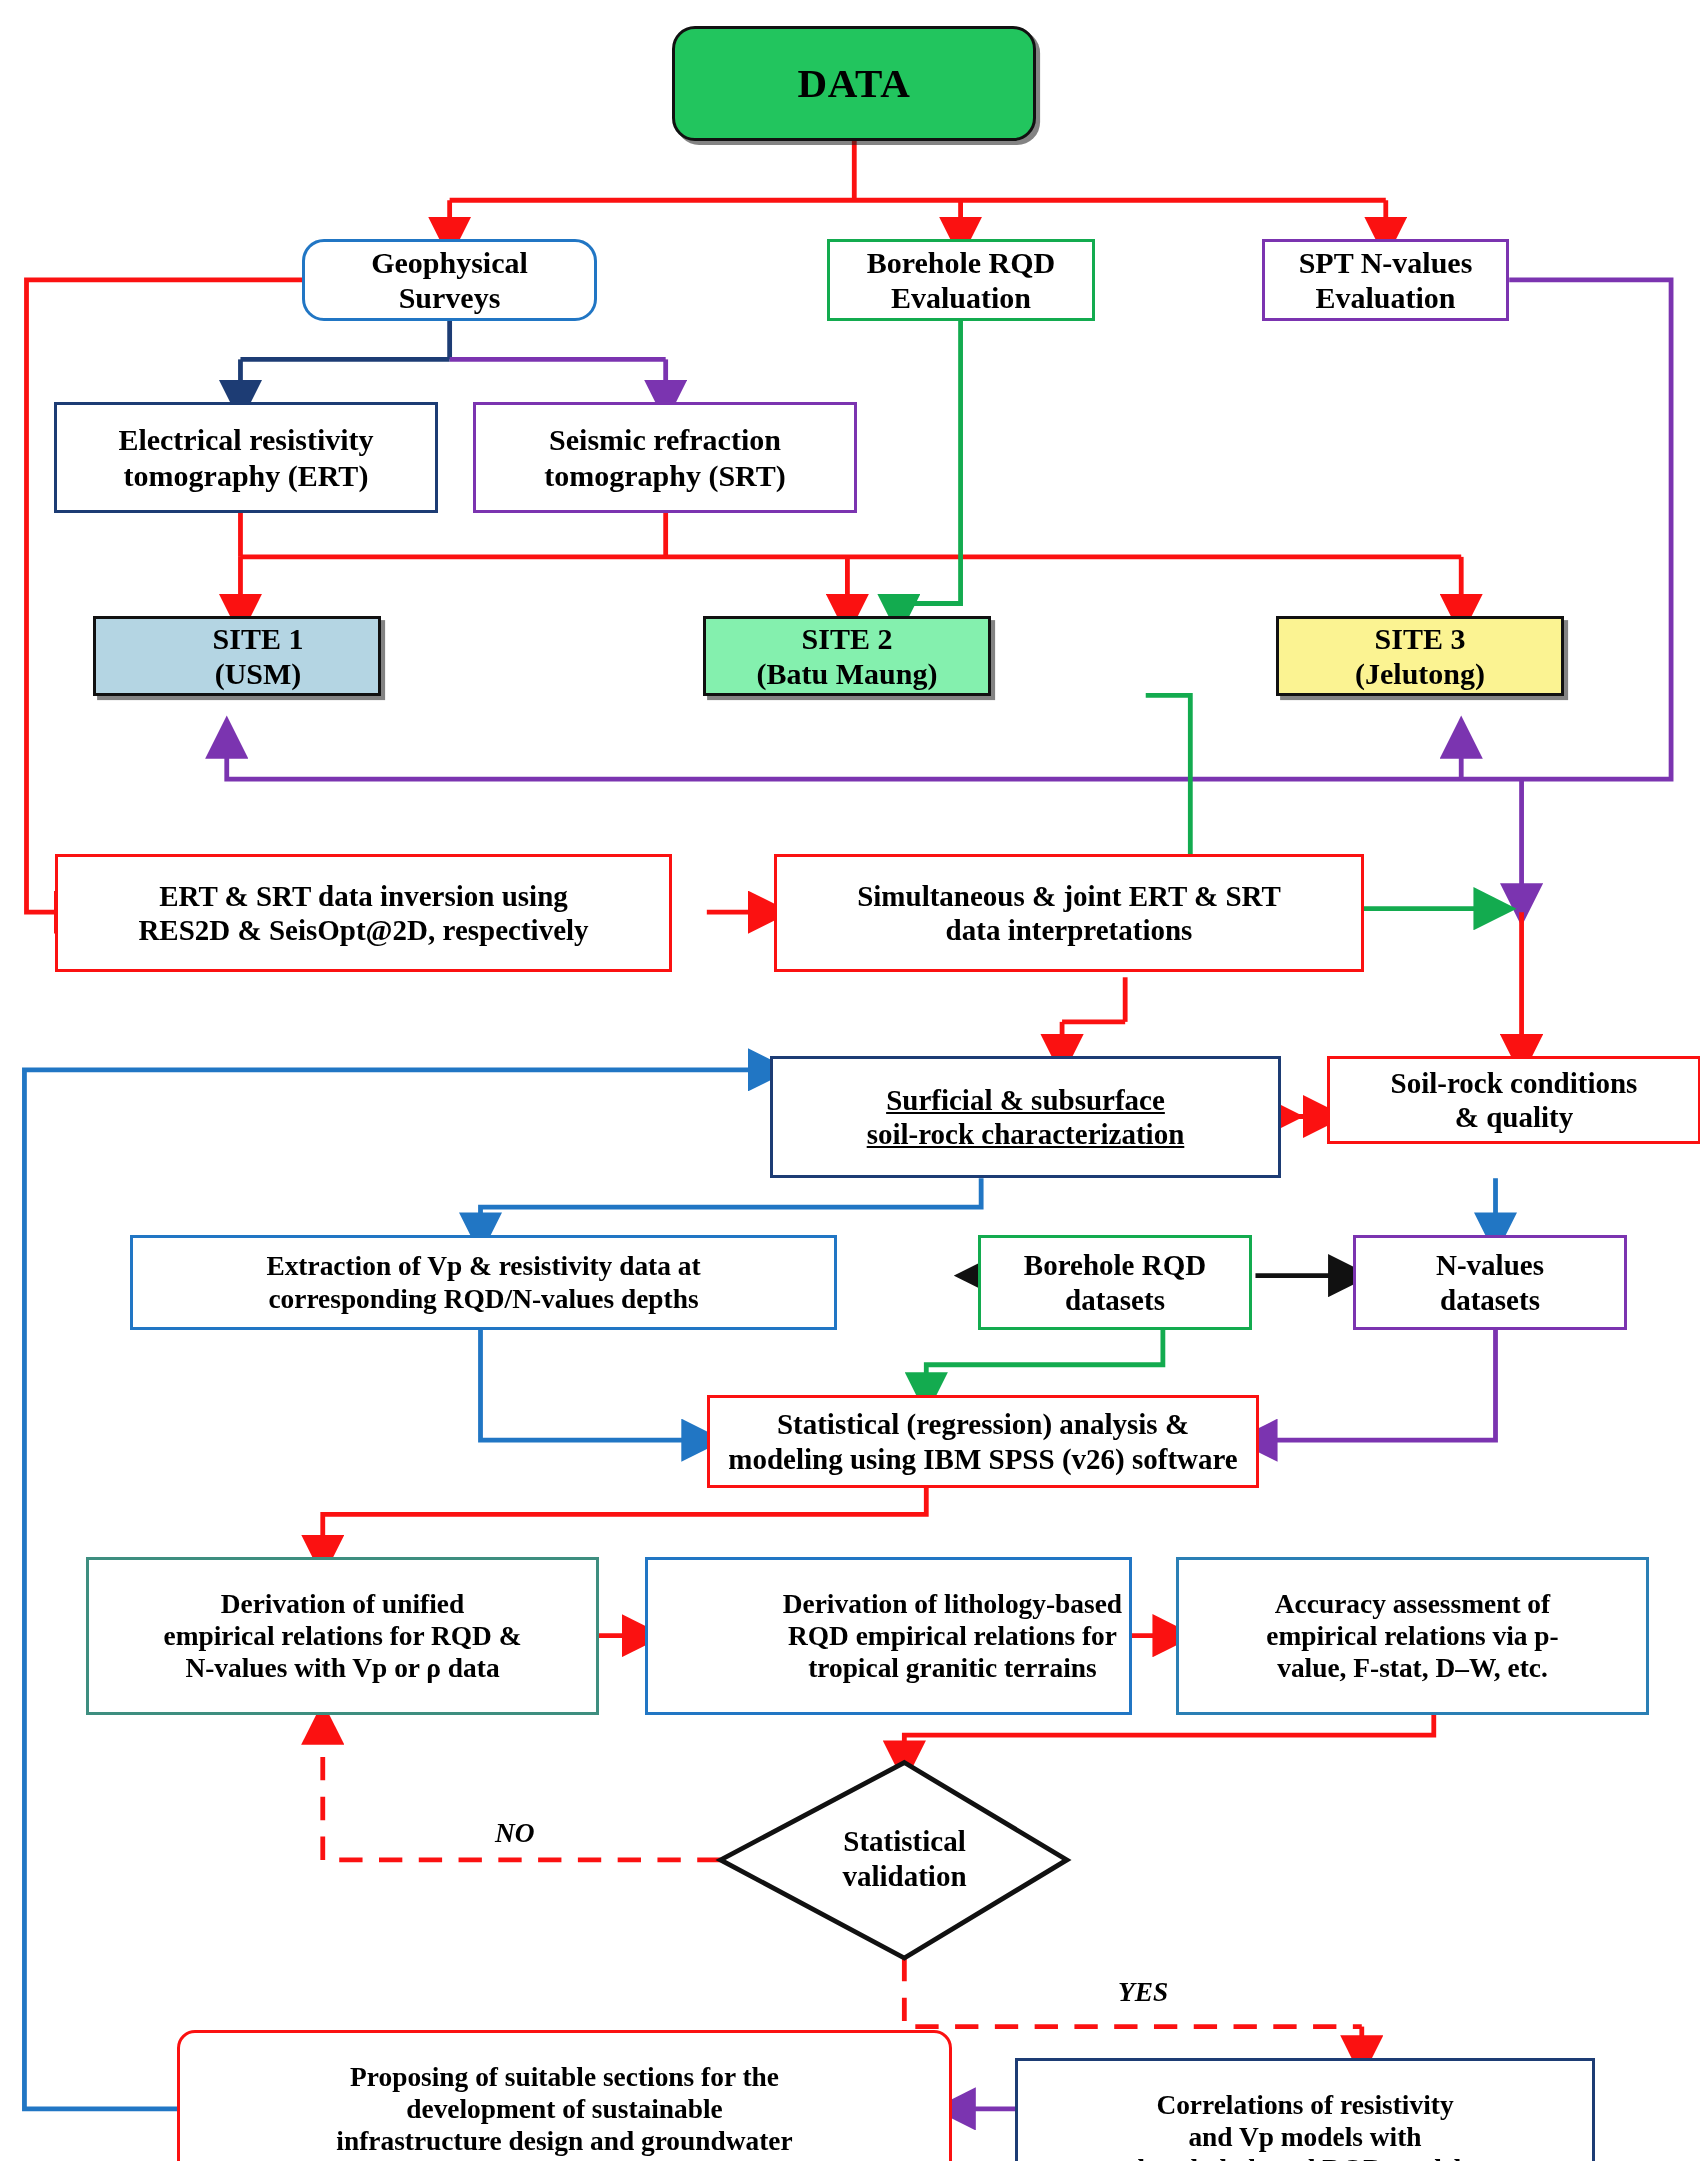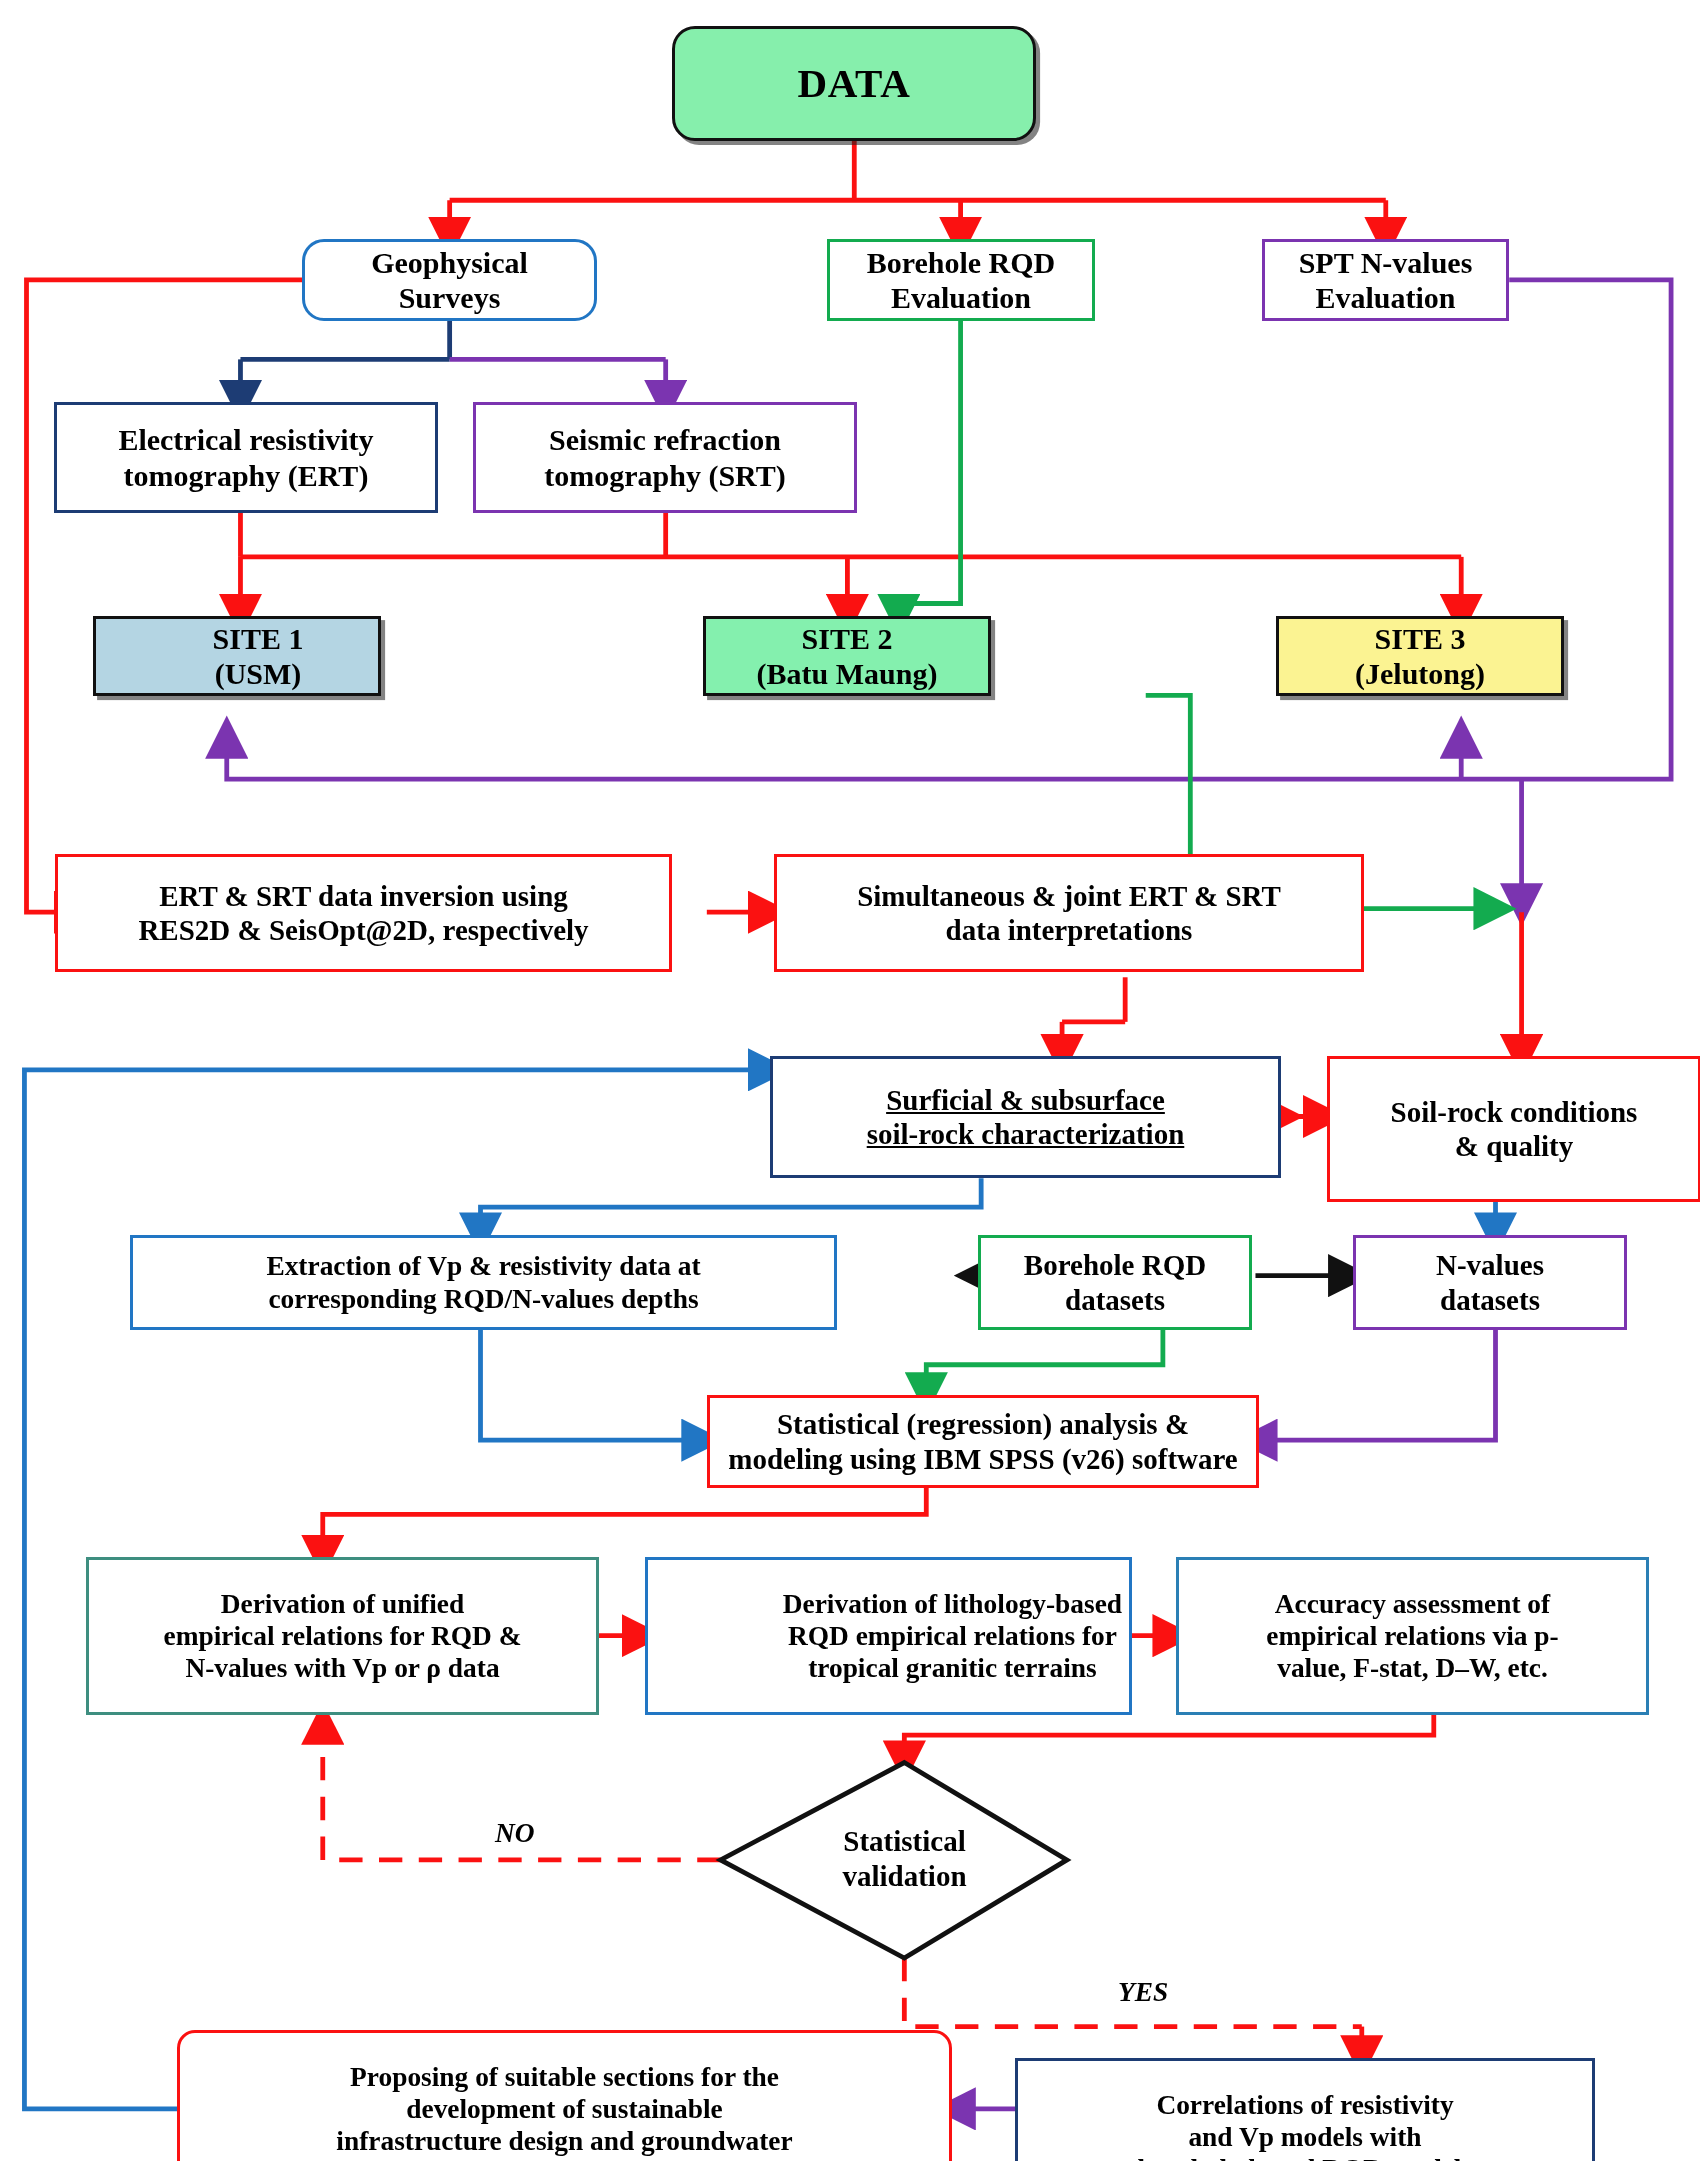--- a/index.html
+++ b/index.html
@@ -19,21 +19,21 @@
   .bd-blue{border:3.4px solid #2176c4;}
   .bd-navy{border:3.4px solid #1d3c74;}
   .bd-green{border:3.4px solid #13ab4f;}
   .bd-purple{border:3.4px solid #7b34b0;}
   .bd-teal{border:3.4px solid #3e8e80;}
   .bd-steel{border:3.4px solid #2a7fb5;}
   .bd-black{border:3.4px solid #111111;}
   .rounded{border-radius:18px;}
   .rounded-lg{border-radius:23px;}
   .shadow-blk{box-shadow:4.1px 4.1px 0 rgba(30,30,30,.55);}
-  .fill-pink{background:#86efac;}
+  .fill-pink{background:#22c55e;}
   .fill-lblue{background:#b4d5e3;padding-left:42px;}
   .fill-green{background:#84f0ae;}
   .fill-yellow{background:#fbf392;}
   .diamond-lbl{position:absolute;display:flex;align-items:center;justify-content:center;
                text-align:center;font-weight:700;font-size:29px;line-height:1.2;
                font-family:"Liberation Serif", serif;color:#000;}
   .edge-lbl{position:absolute;font-weight:700;font-style:italic;font-size:27.4px;color:#000;
             font-family:"Liberation Serif", serif;}
 </style>
 </head>
@@ -179,21 +179,21 @@
   </div>
 
   <div class="node t42 bd-red" style="left:774px;top:854px;width:590px;height:118px;">
     <span>Simultaneous &amp; joint ERT &amp; SRT<br>data interpretations</span>
   </div>
 
   <div class="node t42 bd-navy" style="left:770px;top:1056px;width:511px;height:122px;text-decoration:underline;">
     <span>Surficial &amp; subsurface<br>soil-rock characterization</span>
   </div>
 
-  <div class="node t42 bd-red" style="left:1327px;top:1056px;width:374px;height:146px;">
+  <div class="node t42 bd-red" style="left:1327px;top:1056px;width:374px;height:88px;">
     <span>Soil-rock conditions<br>&amp; quality</span>
   </div>
 
   <div class="node t40 bd-blue" style="left:130px;top:1235px;width:707px;height:95px;">
     <span>Extraction of Vp &amp; resistivity data at<br>corresponding RQD/N-values depths</span>
   </div>
 
   <div class="node t42 bd-green" style="left:978px;top:1235px;width:274px;height:95px;">
     <span>Borehole RQD<br>datasets</span>
   </div>

